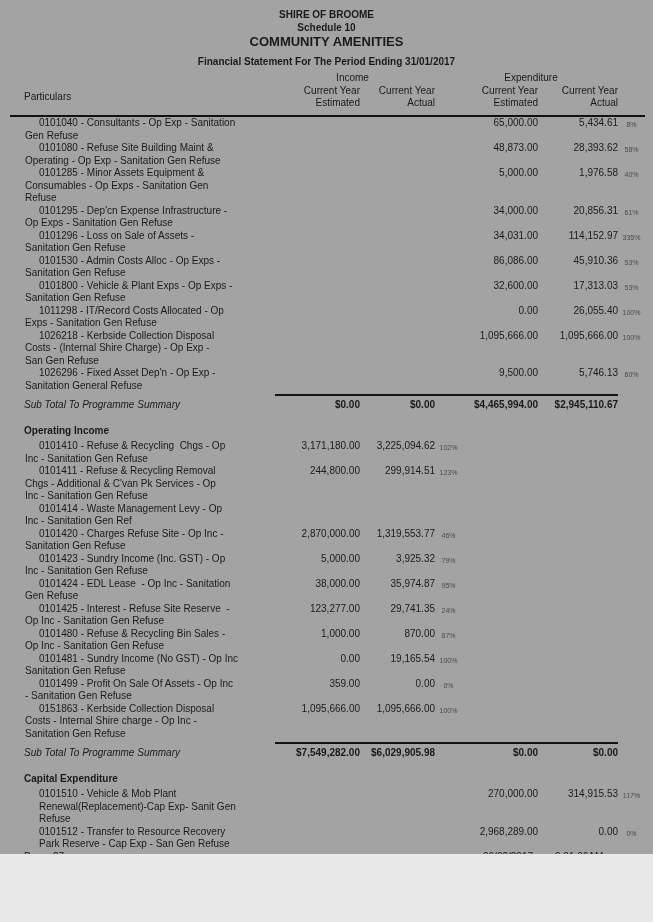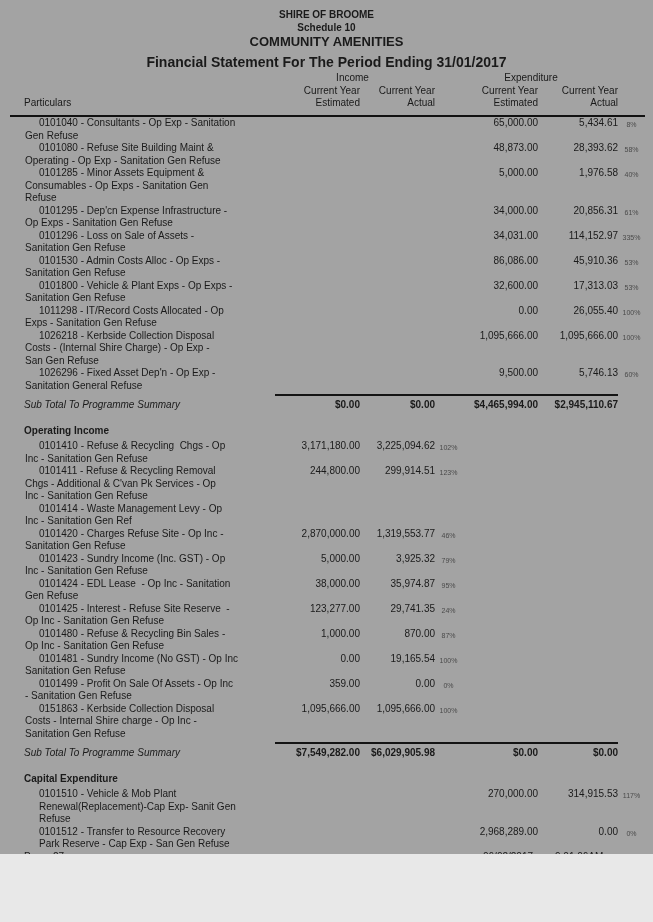--- a/index.html
+++ b/index.html
@@ -9,21 +9,21 @@
     background:#a3a3a3;
     font-family:"Liberation Sans","DejaVu Sans",sans-serif;
     color:#1a1a1a;
     overflow:hidden;
     box-sizing:border-box;
   }
   .titles{padding-top:8px;text-align:center;}
   .org{font-size:10px;font-weight:bold;line-height:13px;}
   .schedule{font-size:10px;font-weight:bold;line-height:13px;}
   .program{font-size:13px;font-weight:bold;line-height:14px;margin-top:1px;}
-  .statement{font-size:14px;font-weight:bold;line-height:12px;margin-top:7px;}
+  .statement{font-size:10px;font-weight:bold;line-height:12px;margin-top:7px;}
 
   table.fin{
     border-collapse:collapse;
     table-layout:fixed;
     width:635px;
     margin-left:10px;
     margin-top:3px;
     font-size:10px;
   }
   col.c-part{width:250px;}
@@ -33,21 +33,21 @@
   col.c-ee{width:76px;}
   col.c-ea{width:80px;}
   col.c-ep{width:27px;}
 
   thead th{font-weight:normal;vertical-align:bottom;padding:0;}
   .group-row th{font-size:10px;line-height:13px;padding-bottom:1px;}
   .grp-income{text-align:center;padding-left:10px;}
   .grp-exp{text-align:center;padding-right:18px;}
   .head-row th{border-bottom:2.5px solid #111;}
   .head-row th div{line-height:12px;}
-  th.h-part{text-align:left;padding-left:14px;padding-bottom:7px;}
+  th.h-part{text-align:left;padding-left:14px;padding-bottom:13px;}
   th.h-num{text-align:right;padding-bottom:6px;}
 
   tbody td{vertical-align:top;padding:0;line-height:12.5px;}
   td.num{text-align:right;white-space:pre;}
   td.pct{text-align:center;font-size:7px;color:#4a4a4a;padding-top:2px;white-space:pre;}
   td.part .line{white-space:pre;}
   td.part .line.first{padding-left:29px;}
   td.part .line.cont-hang{padding-left:15px;}
   td.part .line.cont-flat{padding-left:29px;}
 

